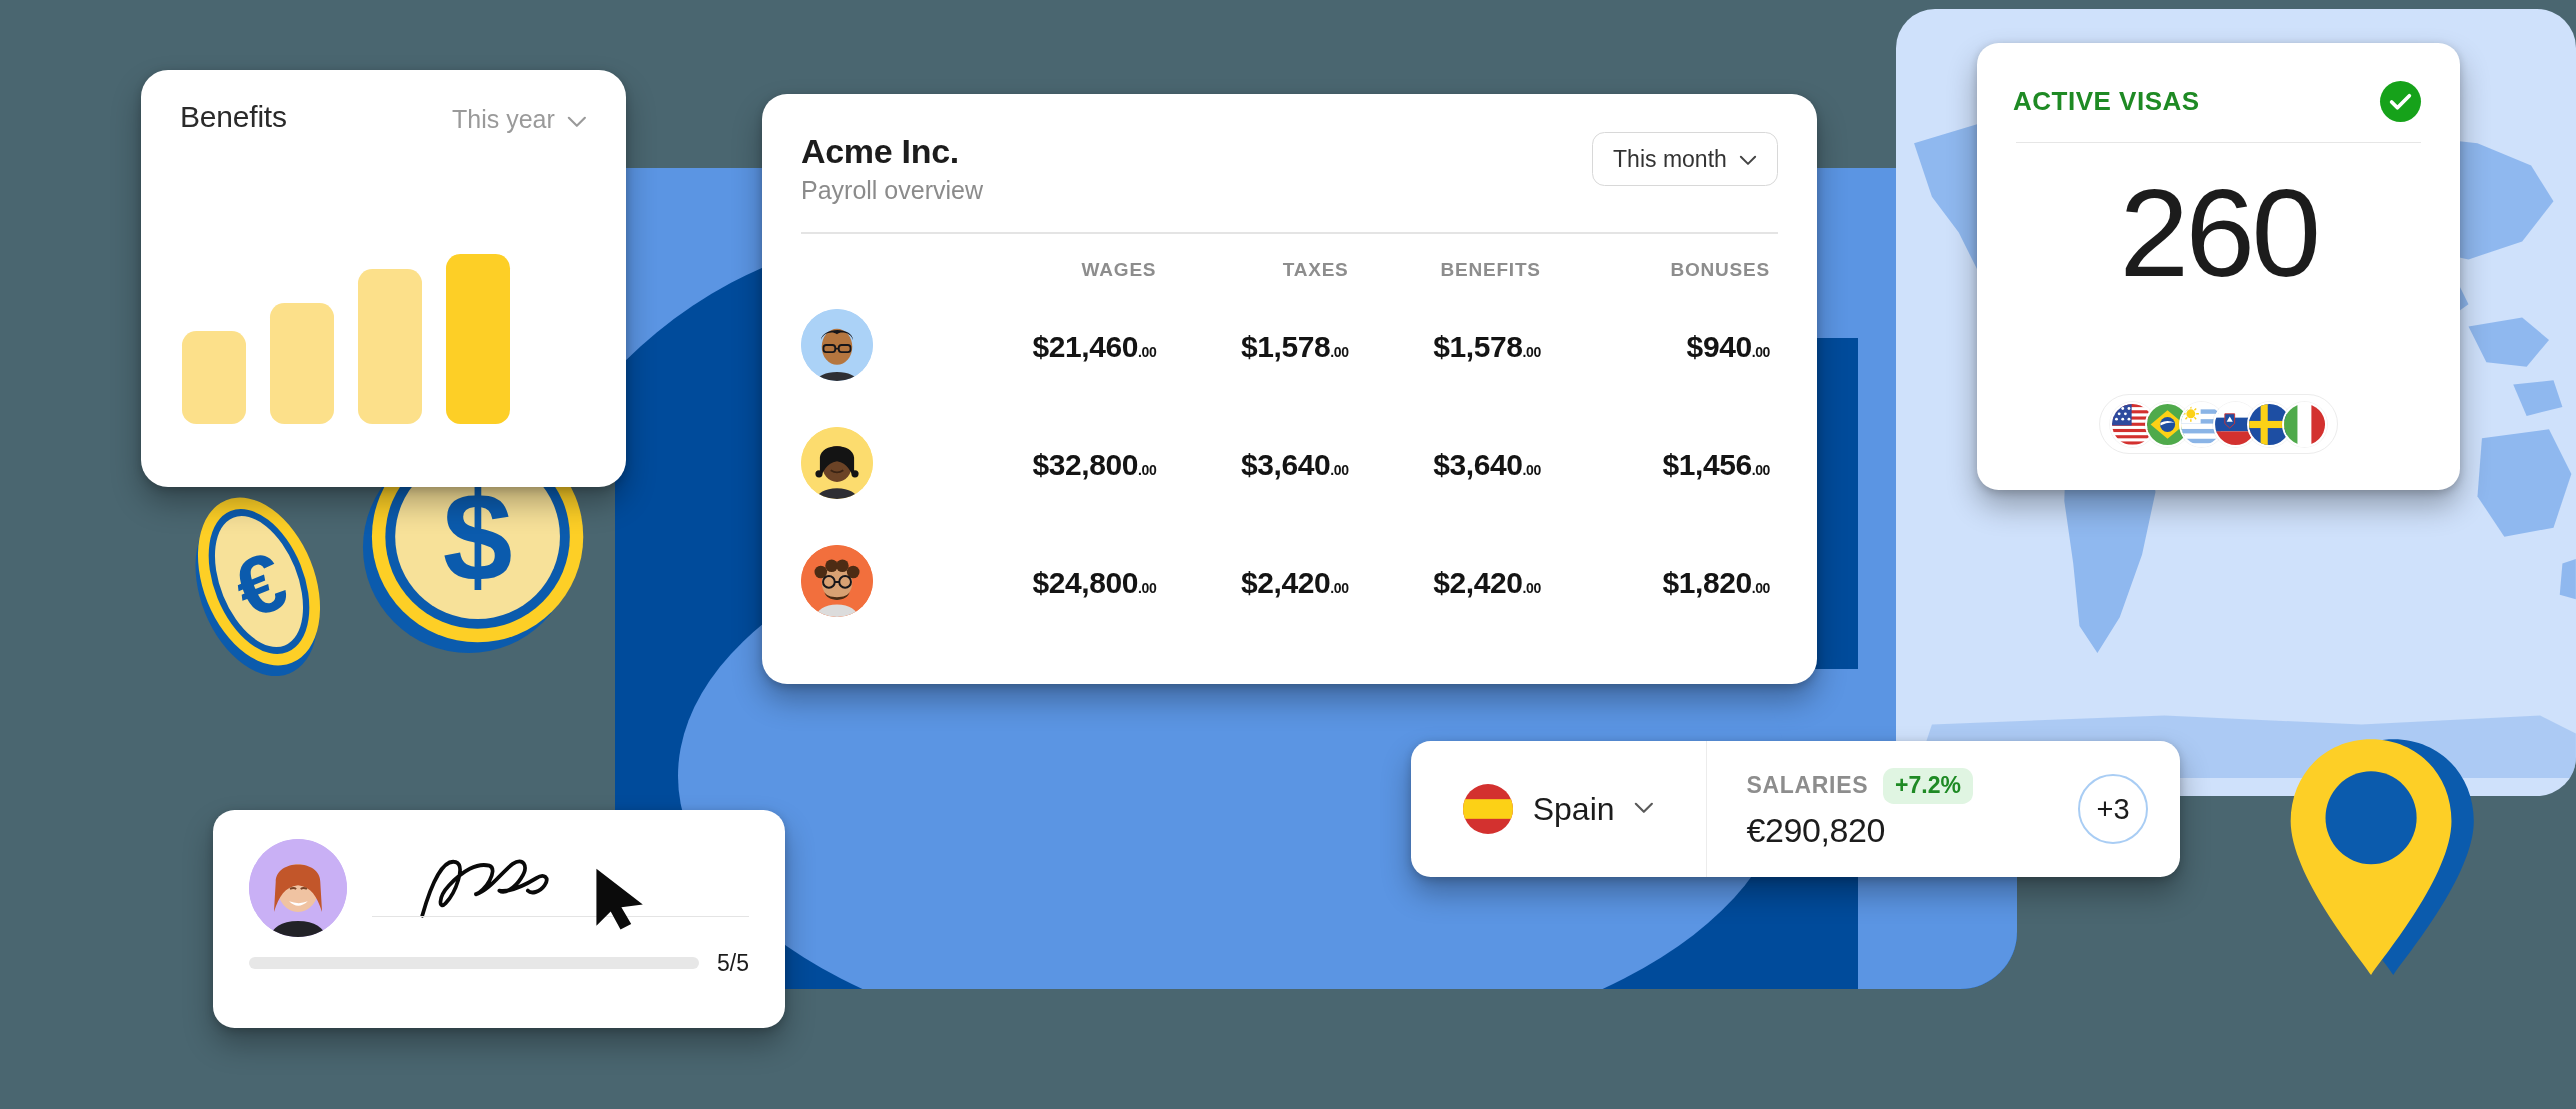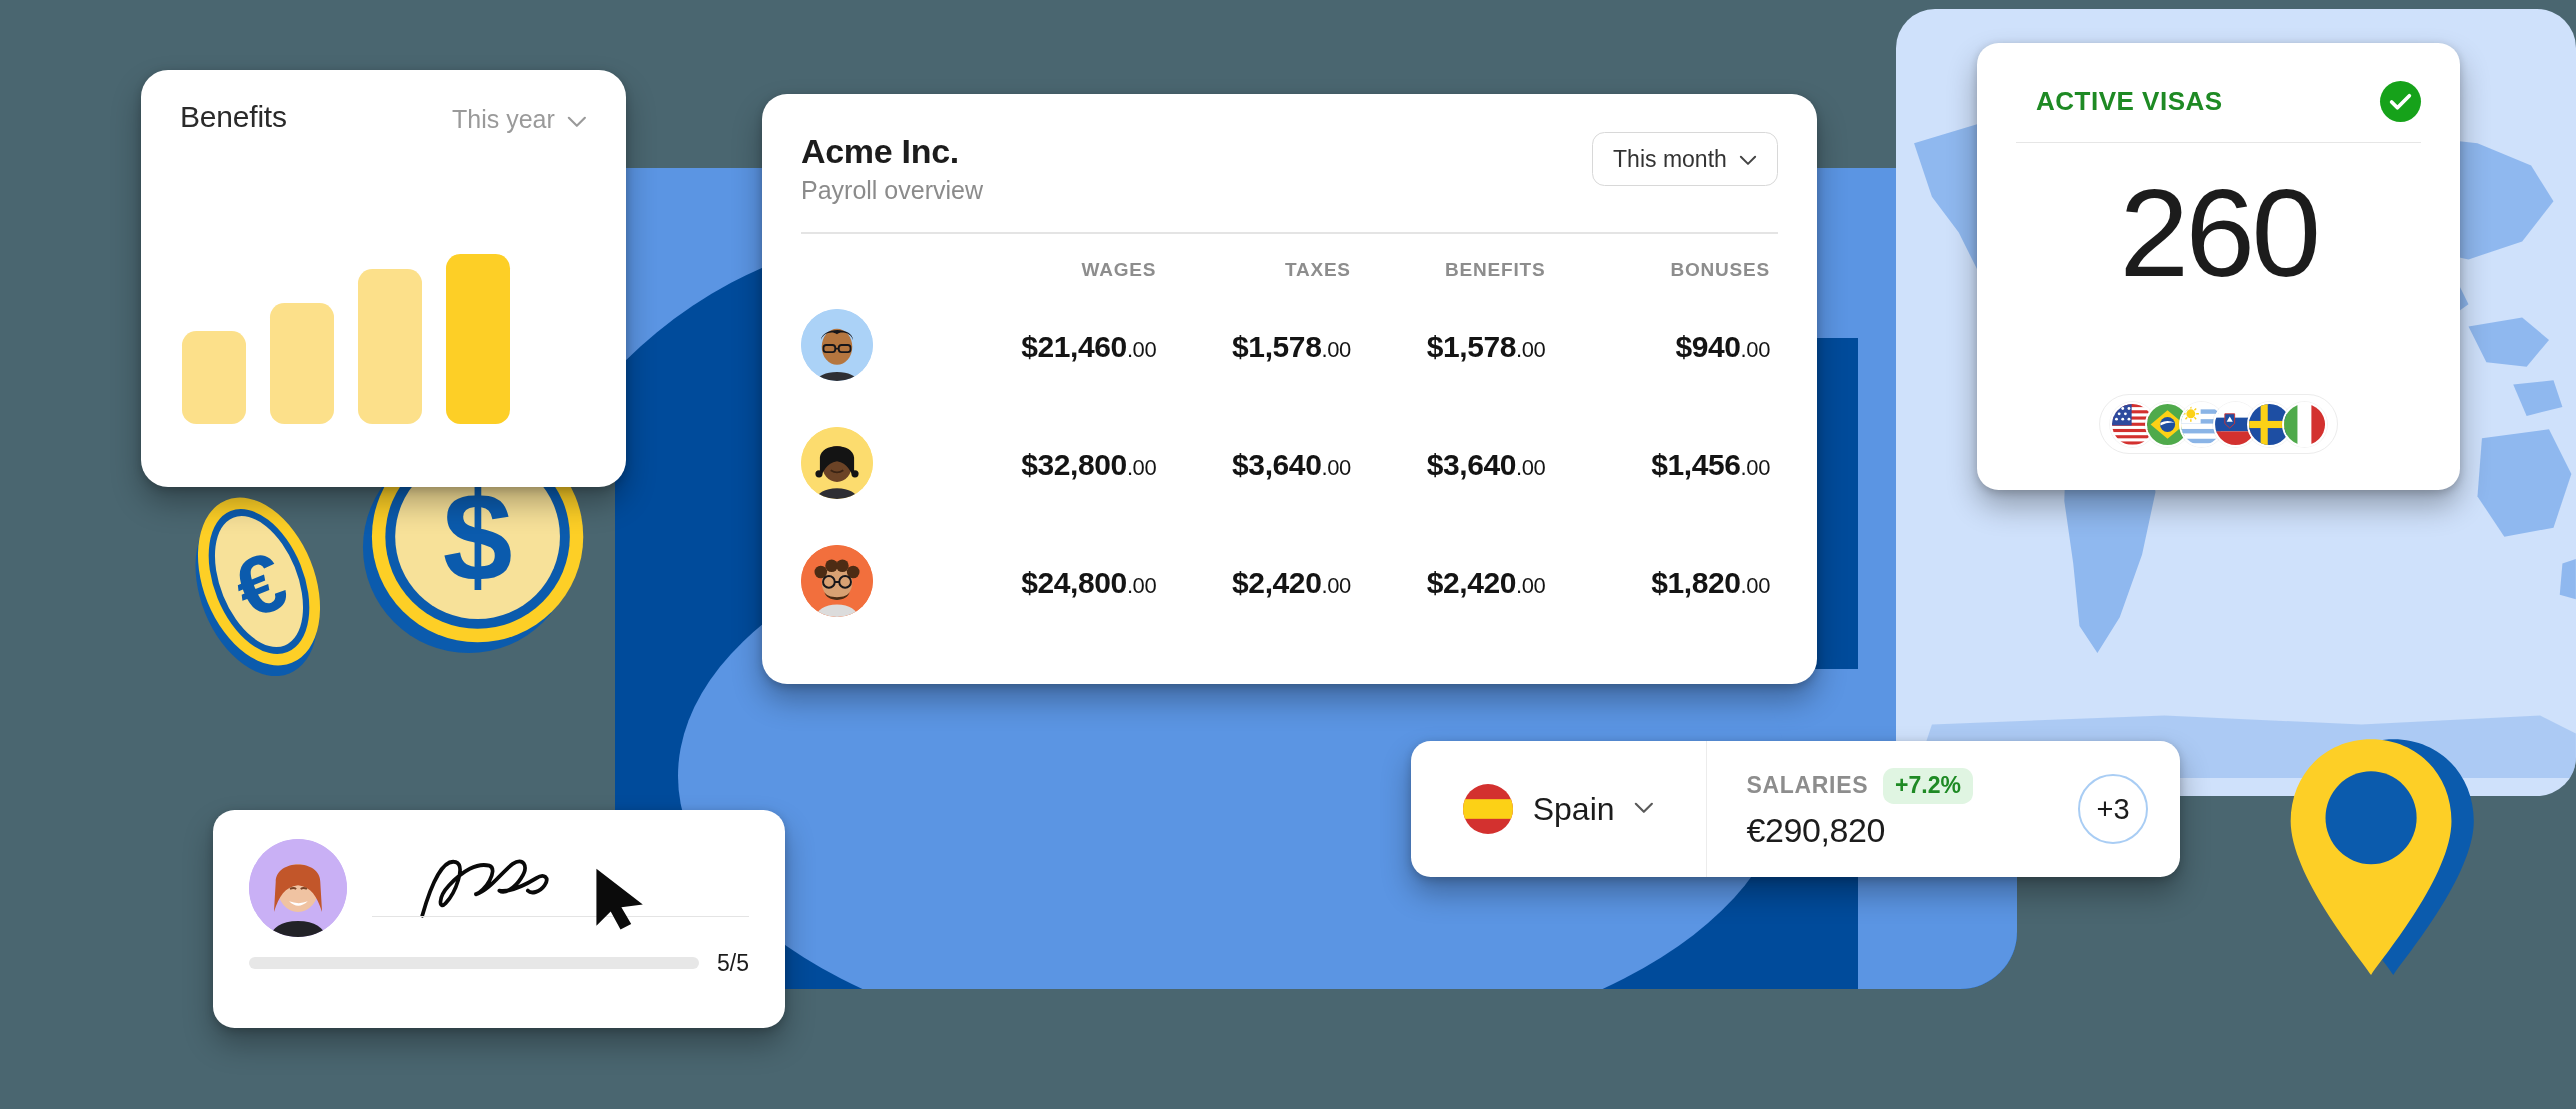--- a/index.html
+++ b/index.html
@@ -42,28 +42,28 @@
   .pr-top{display:flex;justify-content:space-between;align-items:flex-start;padding:38px 39px 0 39px;}
   .pr-company{font-size:34px;font-weight:600;color:#1c1c1c;letter-spacing:-0.3px;}
   .pr-sub{font-size:25px;color:#8b8b8b;margin-top:5.4px;}
   .pr-period{border:1.4px solid #d8d8d8;border-radius:12.5px;padding:12.5px 19.7px;display:flex;align-items:center;gap:12.5px;font-size:23px;color:#333;background:#fff;}
   .pr-rule{height:1.4px;background:#e4e4e4;margin:27px 39px 0 39px;}
   .pr-table{width:100%;border-collapse:collapse;margin-top:9px;}
   .pr-table th{font-size:19px;font-weight:700;color:#8d8d8d;letter-spacing:0.8px;text-align:right;padding:16px 0 7.2px 0;}
   .pr-table th.c-av{width:134px;}
   .pr-table td{text-align:right;padding:0;height:118px;vertical-align:middle;}
   .pr-amt{font-size:30px;font-weight:600;color:#141414;letter-spacing:-0.4px;white-space:nowrap;}
-  .pr-amt .cents{font-size:22px;font-weight:400;}
+  .pr-amt .cents{font-size:14px;font-weight:700;}
   .pr-pad-l{padding-left:39px !important;}
   .pr-pad-r{padding-right:47px !important;}
   .avatar{width:72px;height:72px;border-radius:50%;overflow:hidden;position:relative;display:inline-block;}
 
   
   #visas-card{left:1977px;top:43px;width:483px;height:447px;border-radius:21.5px;}
-  .visa-head{display:flex;align-items:center;justify-content:space-between;padding:38px 39px 0 59px;}
+  .visa-head{display:flex;align-items:center;justify-content:space-between;padding:38px 39px 0 36px;}
   .visa-label{font-size:26px;font-weight:700;color:#1e8a24;letter-spacing:0.5px;}
   .visa-check{width:41px;height:41px;border-radius:50%;background:#16a21a;display:flex;align-items:center;justify-content:center;}
   .visa-rule{height:1.8px;background:#e6e6e6;margin:19.7px 39px 0 39px;}
   .visa-number{text-align:center;font-size:125px;font-weight:400;color:#1c1c1c;letter-spacing:-3.6px;line-height:1;margin-top:27px;}
   .flag-pill{position:absolute;left:50%;transform:translateX(-50%);bottom:36px;background:#fff;border:1.8px solid #ececec;border-radius:36px;padding:6.3px 10.7px;display:flex;}
   .flag{width:41px;height:41px;border-radius:50%;overflow:hidden;border:2.7px solid #fff;margin-left:-10.7px;position:relative;box-shadow:0 0 0 0.9px rgba(0,0,0,.05);}
   .flag:first-child{margin-left:0;}
 
   
   #spain-card{left:1411px;top:741px;width:769px;height:136px;border-radius:19.7px;display:flex;align-items:center;}

